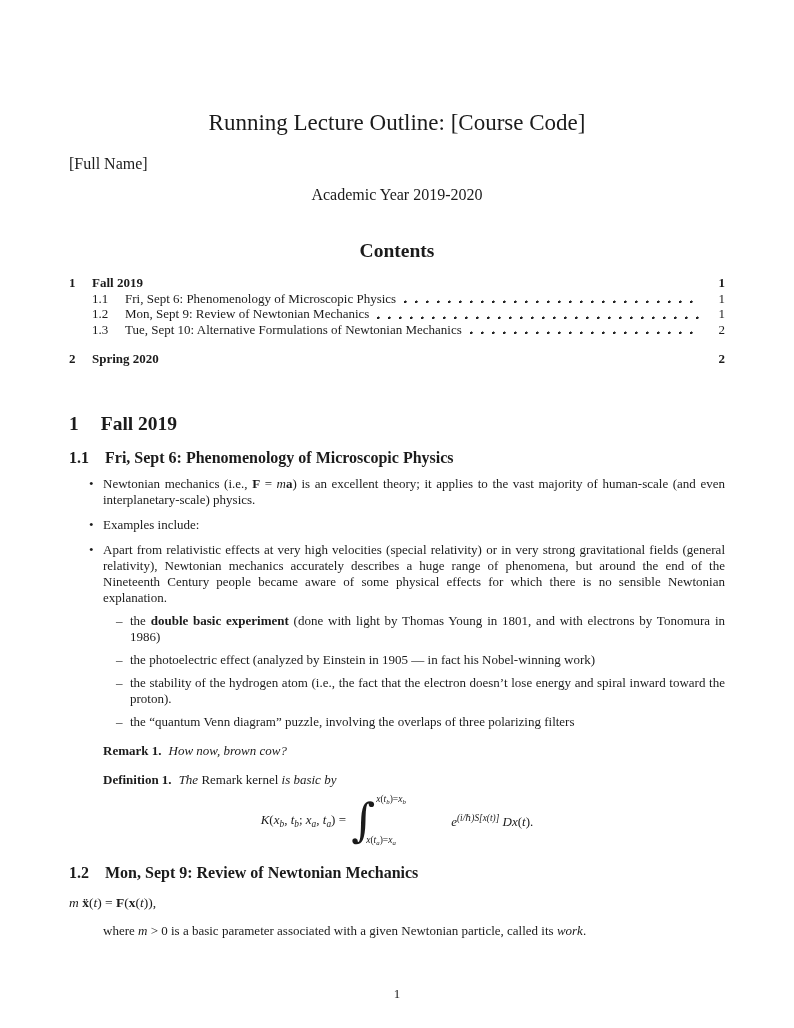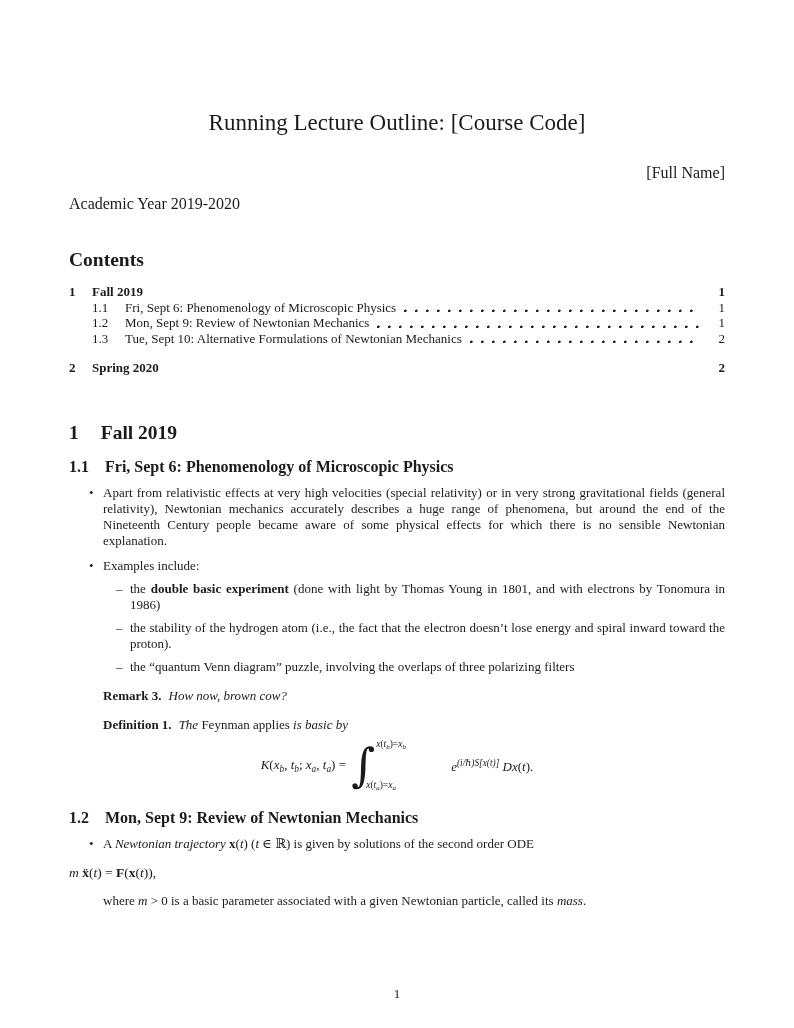--- a/index.html
+++ b/index.html
@@ -10,24 +10,24 @@
     height: 1028px;
     background: #ffffff;
     color: #1b1b1b;
     font-family: "Liberation Serif", "DejaVu Serif", serif;
     font-size: 13px;
     overflow: hidden;
   }
   .content { padding: 110px 69px 0 69px; }
 
   .doc-title  { text-align: center; font-size: 23px; line-height: 1.15; }
-  .doc-author { text-align: right; font-size: 16px; margin-top: 28px; }
-  .doc-date   { font-size: 16px; margin-top: 13px; }
-
-  .contents-heading { font-size: 19.5px; font-weight: bold; margin-top: 36px; }
+  .doc-author { text-align: left; font-size: 16px; margin-top: 19px; }
+  .doc-date   { text-align: center; font-size: 16px; margin-top: 13px; }
+
+  .contents-heading { font-size: 19.5px; font-weight: bold; margin-top: 36px; text-align: center; }
 
   .toc { margin-top: 13px; }
   .toc-row { display: flex; align-items: baseline; line-height: 15.5px; font-size: 13px; }
   .toc-row.l1 { font-weight: bold; }
   .toc-row.l1 .toc-num { width: 23px; flex: none; }
   .toc-row.l1 .toc-label { flex: 1; }
   .toc-row.l2 .toc-num { margin-left: 23px; width: 33px; flex: none; }
   .toc-row.l2 .toc-label { flex: none; }
   .toc-gap { margin-top: 14px; }
   .toc-dots {
@@ -148,54 +148,55 @@
     <div class="section-h">
       <span class="sh-num">1</span>
       <span>Fall 2019</span>
     </div>
 
     <div class="subsection-h">
       <span class="sh-num">1.1</span>
       <span>Fri, Sept 6: Phenomenology of Microscopic Physics</span>
     </div>
 
+    <div class="li1"><span>Newtonian mechanics (i.e., </span><span class="seg-b">F</span><span> = </span><span class="seg-i">m</span><span class="seg-b">a</span><span>) is an excellent theory; it applies to the vast majority of human-scale (and even interplanetary-scale) physics.</span></div>
+    <div class="li1"><span>Examples include:</span></div>
     <div class="li1"><span>Apart from relativistic effects at very high velocities (special relativity) or in very strong gravitational fields (general relativity), Newtonian mechanics accurately describes a huge range of phenomena, but around the end of the Nineteenth Century people became aware of some physical effects for which there is no sensible Newtonian explanation.</span></div>
-    <div class="li1"><span>Examples include:</span></div>
 
     <div class="li2"><span>the </span><span class="seg-b">double basic experiment</span><span> (done with light by Thomas Young in 1801, and with electrons by Tonomura in 1986)</span></div>
+    <div class="li2"><span>the photoelectric effect (analyzed by Einstein in 1905 — in fact his Nobel-winning work)</span></div>
     <div class="li2"><span>the stability of the hydrogen atom (i.e., the fact that the electron doesn’t lose energy and spiral inward toward the proton).</span></div>
     <div class="li2"><span>the “quantum Venn diagram” puzzle, involving the overlaps of three polarizing filters</span></div>
 
     <div class="thm">
-      <span class="thm-label">Remark 3.</span><span><span class="seg-i">How now, brown cow?</span></span>
+      <span class="thm-label">Remark 1.</span><span><span class="seg-i">How now, brown cow?</span></span>
     </div>
 
     <div class="thm">
-      <span class="thm-label">Definition 1.</span><span><span class="seg-i">The </span><span>Feynman applies</span><span class="seg-i"> is basic by</span></span>
+      <span class="thm-label">Definition 1.</span><span><span class="seg-i">The </span><span>Remark kernel</span><span class="seg-i"> is basic by</span></span>
     </div>
 
     <div class="formula-flex">
       <span class="f-lhs"><span class="seg-i">K</span><span>(</span><span class="seg-i">x</span><span class="seg-sub">b</span><span>, </span><span class="seg-i">t</span><span class="seg-sub">b</span><span>; </span><span class="seg-i">x</span><span class="seg-sub">a</span><span>, </span><span class="seg-i">t</span><span class="seg-sub">a</span><span>) = </span></span>
       <span class="int-wrap">
         <span class="int-glyph">∫</span>
         <span class="int-limits">
           <span class="int-upper"><span class="seg-i">x</span><span>(</span><span class="seg-i">t</span><span class="seg-sub">b</span><span>)=</span><span class="seg-i">x</span><span class="seg-sub">b</span></span>
           <span class="int-lower"><span class="seg-i">x</span><span>(</span><span class="seg-i">t</span><span class="seg-sub">a</span><span>)=</span><span class="seg-i">x</span><span class="seg-sub">a</span></span>
         </span>
       </span>
       <span class="f-rhs"><span class="seg-i">e</span><span class="seg-sup">(i/ℏ)S[x(t)]</span><span> </span><span class="seg-scr">D</span><span class="seg-i">x</span><span>(</span><span class="seg-i">t</span><span>).</span></span>
     </div>
 
     <div class="subsection-h">
       <span class="sh-num">1.2</span>
       <span>Mon, Sept 9: Review of Newtonian Mechanics</span>
     </div>
 
-    <div class="li1"><span>A </span><span class="seg-i">Newtonian trajectory</span><span> </span><span class="seg-b">x</span><span>(</span><span class="seg-i">t</span><span>) (</span><span class="seg-i">t</span><span> ∈ ℝ) is given by solutions of the second order ODE</span></div>
 
     <div class="formula-center"><span class="seg-i">m</span><span> </span><span class="seg-b">ẍ</span><span>(</span><span class="seg-i">t</span><span>) = </span><span class="seg-b">F</span><span>(</span><span class="seg-b">x</span><span>(</span><span class="seg-i">t</span><span>)),</span></div>
 
-    <div class="cont-text"><span>where </span><span class="seg-i">m</span><span> &gt; 0 is a basic parameter associated with a given Newtonian particle, called its </span><span class="seg-i">mass</span><span>.</span></div>
+    <div class="cont-text"><span>where </span><span class="seg-i">m</span><span> &gt; 0 is a basic parameter associated with a given Newtonian particle, called its </span><span class="seg-i">work</span><span>.</span></div>
 
   </div>
 
   <div class="page-num">1</div>
 </div>
 
 </body></html>

